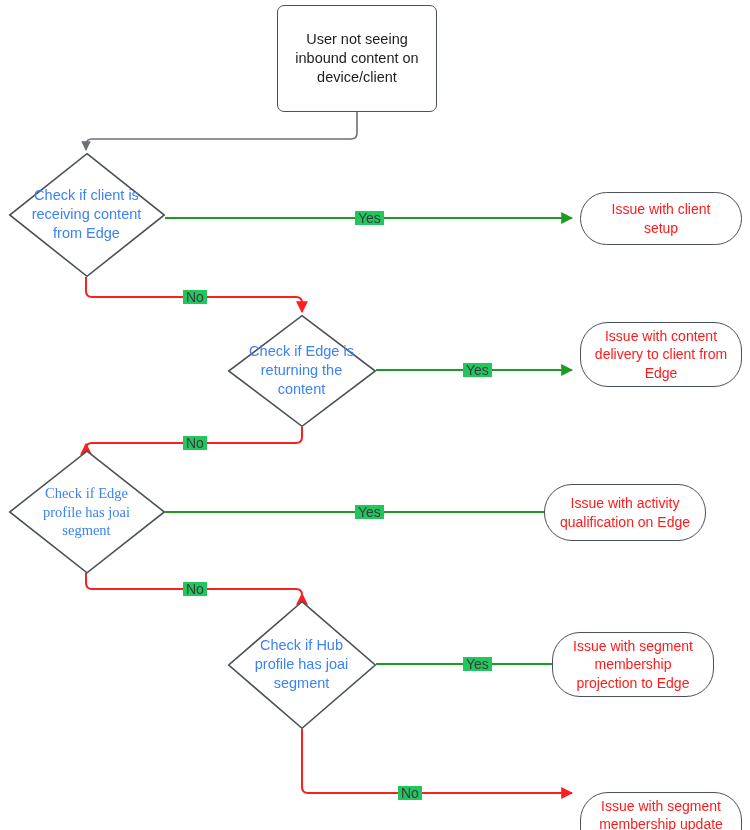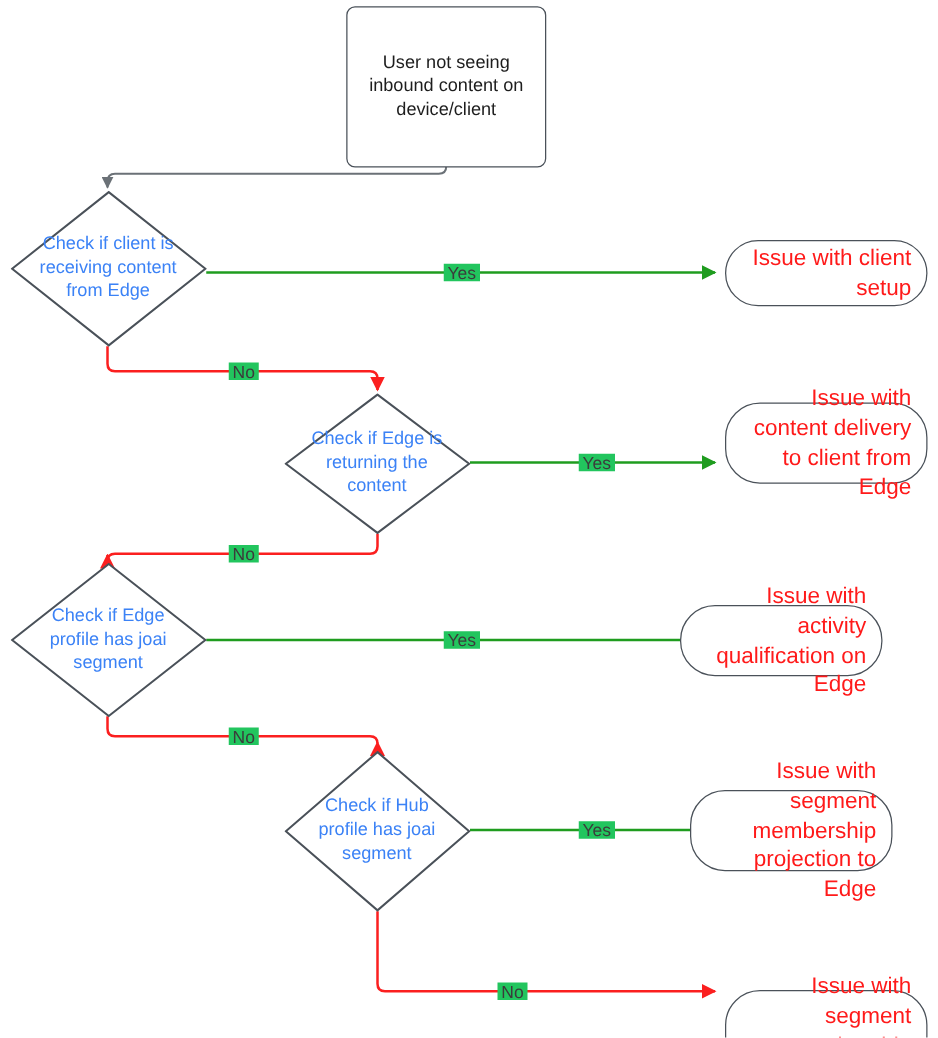--- a/index.html
+++ b/index.html
@@ -49,24 +49,23 @@
     line-height: 1.32;
     padding: 4px 8px;
   }
 
   
   .issue-box {
     border: 1.6px solid #4a5159;
     border-radius: 28px;
     background: #ffffff;
     color: #ff1a1a;
-    font-size: 18px;
+    font-size: 14px;
     line-height: 1.32;
     padding: 4px 12px;
-    text-align: right;
   }
 
   
   .decision {
     background: transparent;
   }
   .decision .diamond-shape {
     position: absolute;
     left: 50%;
     top: 50%;
@@ -125,39 +124,39 @@
 
     <path d="M 165 512 L 572 512" fill="none" stroke="#1f9c1f" stroke-width="2" marker-end="url(#arrow-green)"></path>
 
     <path d="M 86 573 L 86 583 Q 86 589 92 589 L 296 589 Q 302 589 302 595 L 302 594" fill="none" stroke="#fb1f1f" stroke-width="2" marker-end="url(#arrow-red)"></path>
 
     <path d="M 376 664 L 572 664" fill="none" stroke="#1f9c1f" stroke-width="2" marker-end="url(#arrow-green)"></path>
 
     <path d="M 302 729 L 302 787 Q 302 793 308 793 L 572 793" fill="none" stroke="#fb1f1f" stroke-width="2" marker-end="url(#arrow-red)"></path>
   </svg>
 
-  <div class="node start-box" style="left:277px; top:5px; width:160px; height:129px;">
+  <div class="node start-box" style="left:277px; top:5px; width:160px; height:107px;">
     <span>User not seeing inbound content on device/client</span>
   </div>
 
   <div class="node decision" style="left:8px; top:152px; width:157px; height:125px;">
     <svg class="diamond-shape" viewBox="0 0 157 125" preserveAspectRatio="none">
       <polygon points="78.5,1.2 155.8,62.5 78.5,123.8 1.2,62.5" fill="#ffffff" stroke="#4a5159" stroke-width="1.6"></polygon>
     </svg>
     <span class="diamond-label">Check if client is receiving content from Edge</span>
   </div>
 
   <div class="node decision" style="left:227px; top:314px; width:149px; height:113px;">
     <svg class="diamond-shape" viewBox="0 0 149 113" preserveAspectRatio="none">
       <polygon points="74.5,1.2 147.8,56.5 74.5,111.8 1.2,56.5" fill="#ffffff" stroke="#4a5159" stroke-width="1.6"></polygon>
     </svg>
     <span class="diamond-label">Check if Edge is returning the content</span>
   </div>
 
-  <div class="node decision" style="left:8px; top:450px; width:157px; height:124px;">
+  <div class="node decision" style="left:8px; top:450px; width:157px; height:124px;font-family:Liberation Serif, serif;">
     <svg class="diamond-shape" viewBox="0 0 157 124" preserveAspectRatio="none">
       <polygon points="78.5,1.2 155.8,62 78.5,122.8 1.2,62" fill="#ffffff" stroke="#4a5159" stroke-width="1.6"></polygon>
     </svg>
     <span class="diamond-label">Check if Edge profile has joai segment</span>
   </div>
 
   <div class="node decision" style="left:227px; top:600px; width:149px; height:129px;">
     <svg class="diamond-shape" viewBox="0 0 149 129" preserveAspectRatio="none">
       <polygon points="74.5,1.2 147.8,64.5 74.5,127.8 1.2,64.5" fill="#ffffff" stroke="#4a5159" stroke-width="1.6"></polygon>
     </svg>

